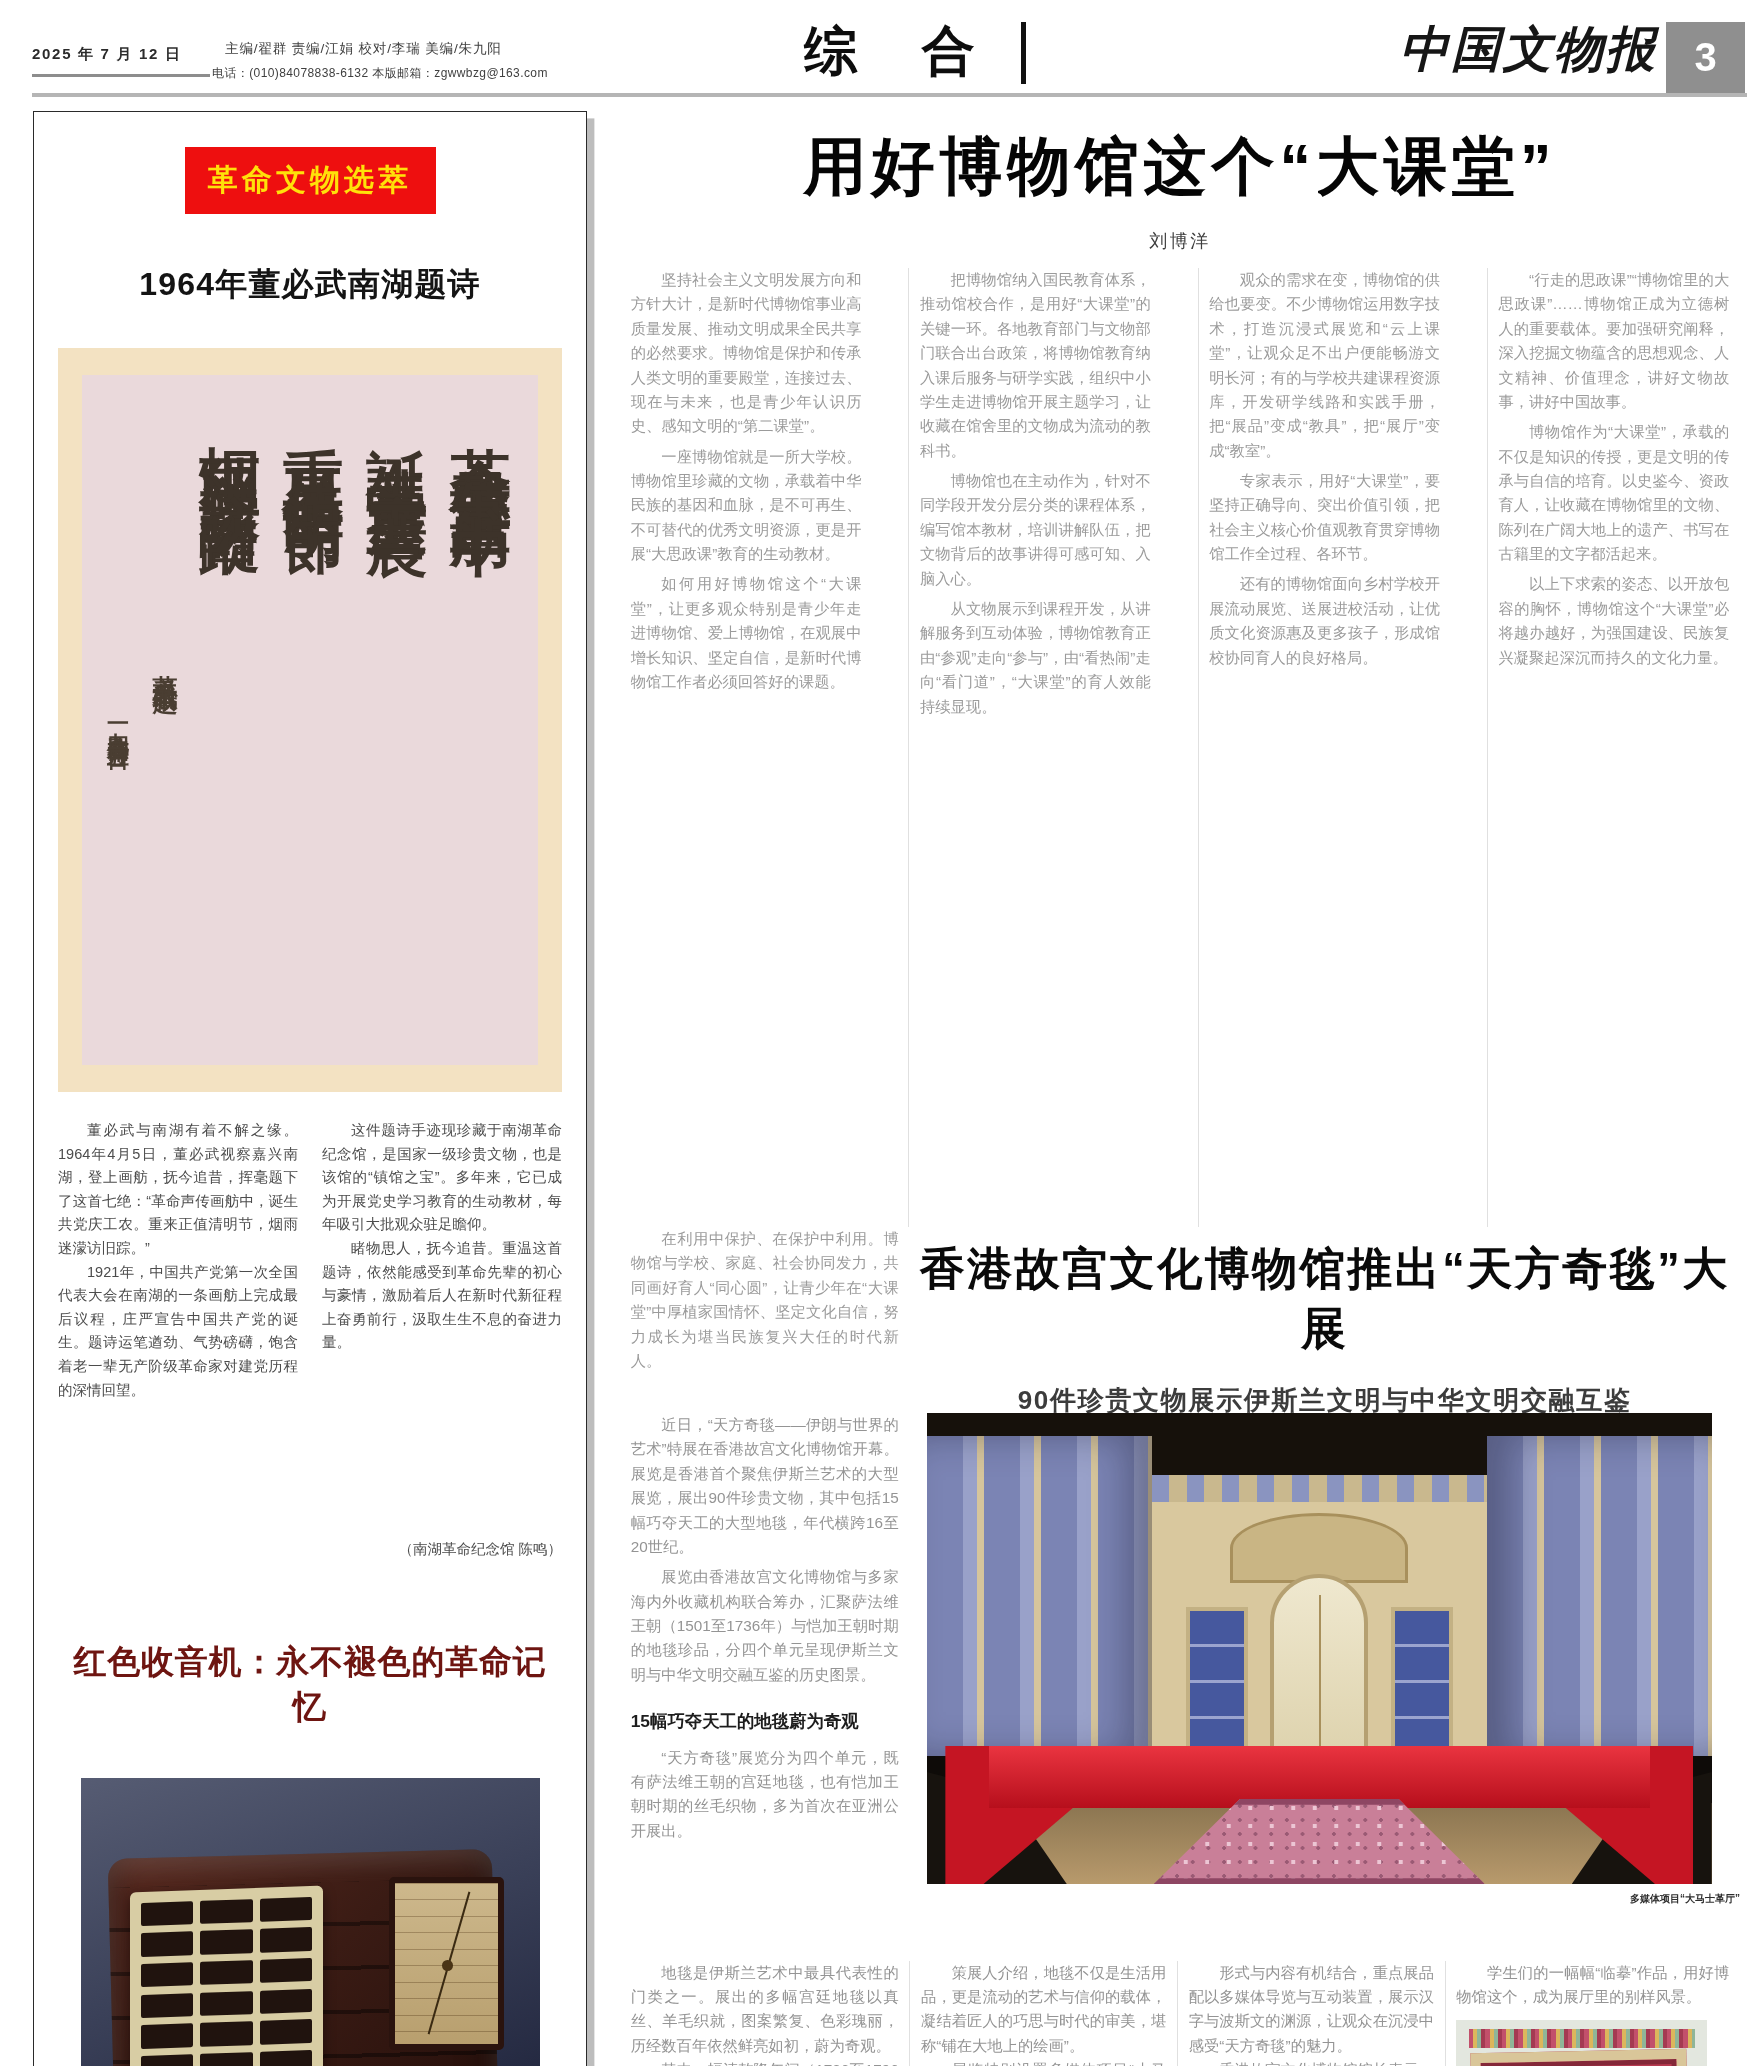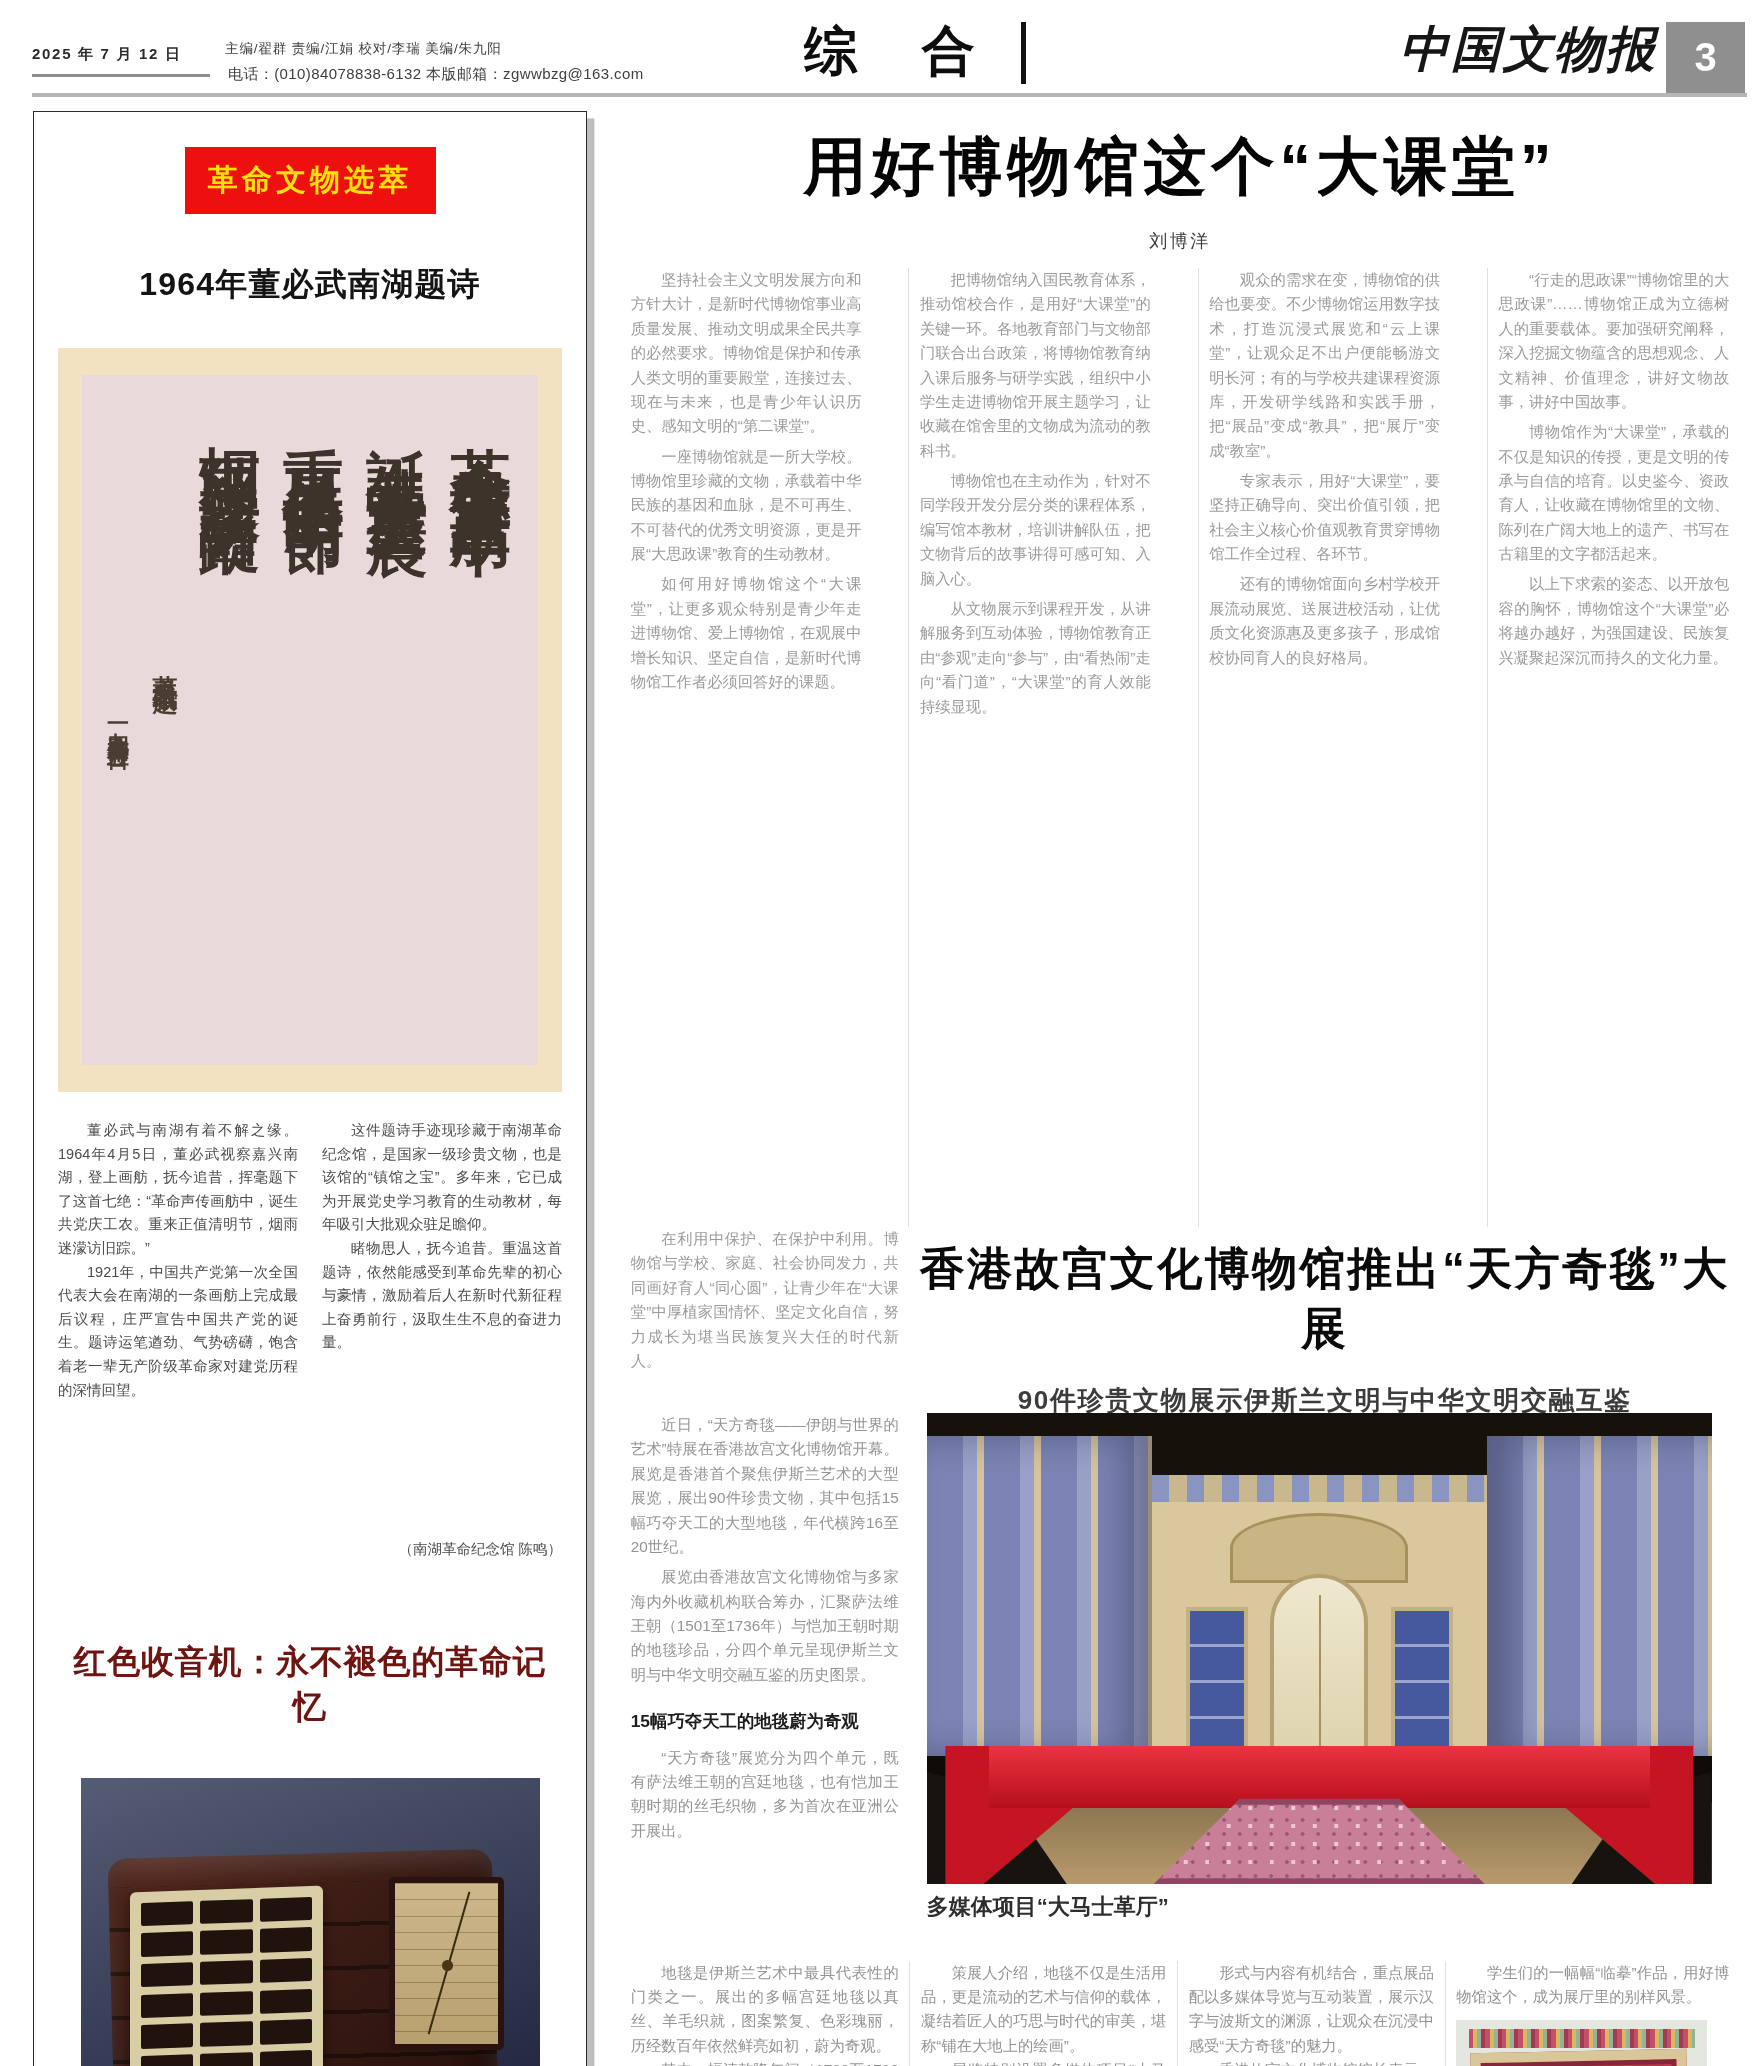--- a/index.html
+++ b/index.html
@@ -2,21 +2,21 @@
 <html style="font-size:6.6px"><head>
 <meta charset="utf-8">
 <style>
   html,body{margin:0;padding:0;background:#e8e8e8;}
   #page{position:relative;width:1765px;height:2664px;background:#ffffff;overflow:hidden;
         font-family:"Liberation Sans",sans-serif;color:#333;}
   
   .hdr-date{position:absolute;left:32px;top:45px;font-size:15px;font-weight:700;color:#2b2b2b;letter-spacing:1.7px;}
   .hdr-date-rule{position:absolute;left:32px;top:74px;width:178px;height:3.3px;background:#8d8d8d;}
   .hdr-ed{position:absolute;left:225px;top:40px;font-size:13.6px;color:#3f3f3f;letter-spacing:0.8px;}
-  .hdr-contact{position:absolute;left:228px;top:65px;font-size:15px;color:#3f3f3f;letter-spacing:0.4px;}
+  .hdr-contact{position:absolute;left:212px;top:65px;font-size:12px;color:#3f3f3f;letter-spacing:0.4px;}
   .hdr-section{position:absolute;left:804px;top:15.7px;font-size:53px;font-weight:900;color:#0d0d0d;letter-spacing:25px;}
   .hdr-section-bar{position:absolute;left:1021px;top:21.5px;width:5px;height:62px;background:#111;}
   .hdr-masthead{position:absolute;left:1302px;top:16.5px;width:355px;text-align:right;font-size:49px;font-weight:700;
                 font-family:"DejaVu Serif",serif;font-style:italic;color:#161616;letter-spacing:2.5px;}
   .hdr-pagenum{position:absolute;left:1666px;top:21.5px;width:79px;height:71px;background:#8f8f8f;color:#fff;
                font-size:40px;font-weight:700;display:flex;align-items:center;justify-content:center;}
   .hdr-rule{position:absolute;left:32px;top:93px;width:1715px;height:3.7px;background:#b5b5b5;}
   
   .left-box{position:absolute;left:33px;top:111px;width:554px;height:2388px;border:1.2px solid #2a2a2a;
             box-shadow:7.4px 7.4px 0 #bdbdbd;background:#fff;box-sizing:border-box;padding:23px 24px;overflow:hidden;}
@@ -102,21 +102,21 @@
   .sofa-wing.sl{left:18.6px;clip-path:polygon(0 0,100% 0,100% 44%,28% 100%,0 100%);}
   .sofa-wing.sr{right:18.6px;clip-path:polygon(0 0,100% 0,100% 100%,72% 100%,0 44%);}
   .p-floor{position:absolute;left:0;bottom:0;width:100%;height:81px;background:linear-gradient(#8a7450,#b89a6c);}
   .p-plinth{position:absolute;bottom:0;width:140px;height:112px;background:#17130e;}
   .p-plinth.pl{left:0;clip-path:polygon(0 0,55% 18%,100% 100%,0 100%);}
   .p-plinth.pr{right:0;clip-path:polygon(100% 0,45% 18%,0 100%,100% 100%);}
   .p-carpet{position:absolute;left:50%;bottom:0;transform:translateX(-50%);width:331px;height:85px;
             background:#c97f98;clip-path:polygon(26% 0,74% 0,100% 100%,0 100%);
             background-image:radial-gradient(circle,#ecc6d4 2.1px,transparent 2.5px),radial-gradient(circle,#9a5a74 1.7px,transparent 2.1px);
             background-size:21.5px 18px,15.7px 14px;box-shadow:inset 0 0 0 5.8px #8e4663;}
-  .palace-caption{margin-top:8.3px;font-size:22px;font-weight:700;color:#2e2e2e;}
+  .palace-caption{margin-top:8.3px;text-align:right;font-size:10px;font-weight:700;color:#2e2e2e;}
   
   .carpet-fig{position:relative;width:251px;height:417px;background:#e3e7df;margin-top:10.7px;overflow:hidden;}
   .c-fringe{position:absolute;left:12.4px;right:12.4px;height:19px;
             background:repeating-linear-gradient(90deg,#c2506b 0 4.1px,#dcb65c 4.1px 8.3px,#8fb598 8.3px 12.4px,#a43a52 12.4px 16.5px);}
   .c-fringe.top{top:9px;}
   .c-rug{position:absolute;left:17.4px;right:17.4px;top:31px;bottom:31px;transform:rotate(-1.2deg);
          background-color:#b73a50;border:10px solid #d9c699;box-sizing:border-box;
          box-shadow:inset 0 0 0 5px #842839;
          background-image:radial-gradient(circle,#f2d98c 2.9px,transparent 3.3px),
                           radial-gradient(circle,#7fae93 2.5px,transparent 2.9px),

